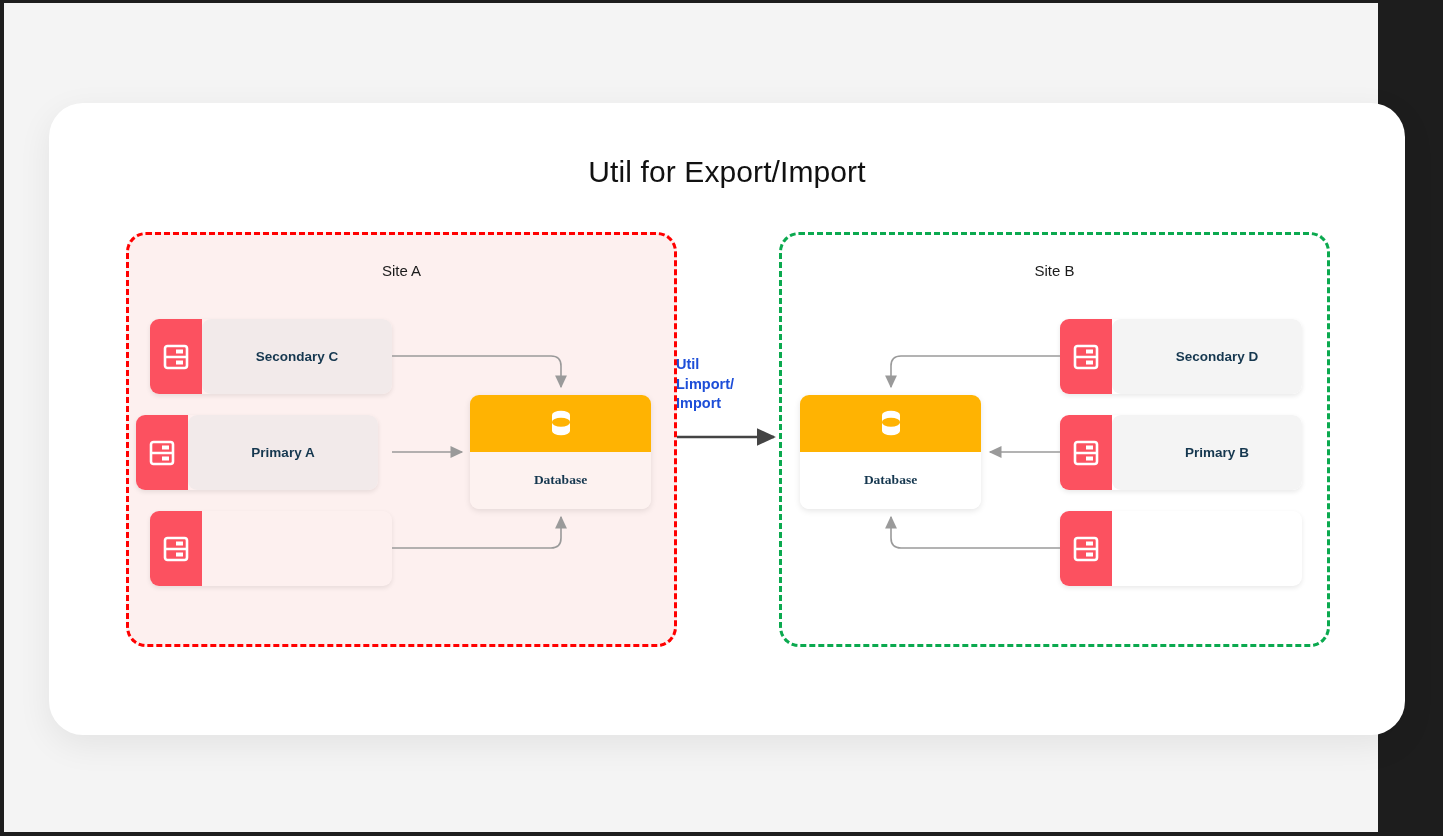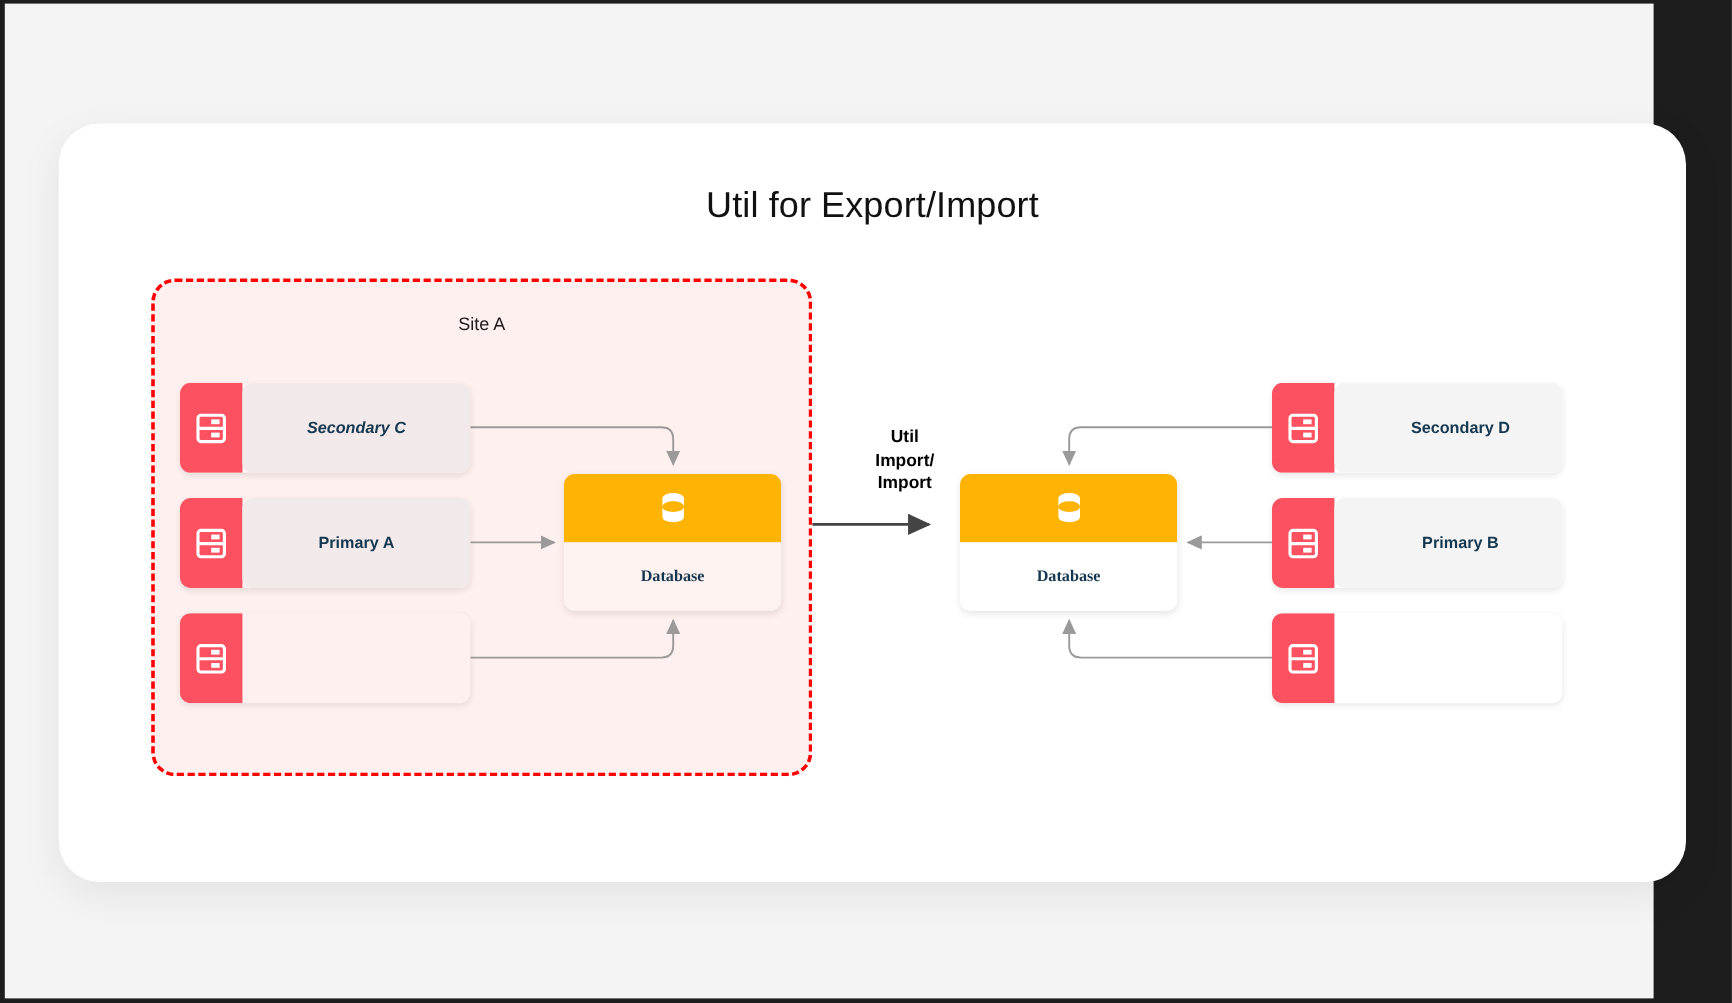--- a/index.html
+++ b/index.html
@@ -123,57 +123,56 @@
     font-weight: bold;
     color: #15374f;
   }
   .db.pinkfoot .foot { background: #fdf2f0; }
   .db.whitefoot .foot { background: #ffffff; }
   .cyl { width: 26px; height: 30px; display:block; }
 
   
   #xfer {
     position: absolute;
-    left: 700px; top: 352px;
+    left: 672px; top: 352px;
     width: 100px;
-    text-align: center;
     font-size: 14.5px;
     font-weight: bold;
-    color: #000000;
+    color: #1d4ed8;
     line-height: 19.5px;
   }
   #wires { position: absolute; left:0; top:0; width: 1443px; height: 836px; pointer-events: none; }
 </style>
 </head>
 <body>
 
 <div id="stage">
   <div id="page">
 
     <div id="card">
       <div id="title">Util for Export/Import</div>
     </div>
 
     <div class="site" id="site-a">
       <div class="site-label">Site A</div>
     </div>
 
-    <div class="node left-icon pinkbody" style="left:146px; top:316px;font-style:italic;">
+    <div class="node left-icon pinkbody" style="left:146px; top:316px;">
       <div class="icon-pane">
         <svg class="svr" viewBox="0 0 26 28">
           <rect x="2" y="3" width="22" height="22" rx="2.5" fill="none" stroke="#ffffff" stroke-width="2.6"></rect>
           <line x1="2" y1="14" x2="24" y2="14" stroke="#ffffff" stroke-width="2.6"></line>
           <rect x="13" y="6.5" width="7" height="4" fill="#ffffff"></rect>
           <rect x="13" y="17.5" width="7" height="4" fill="#ffffff"></rect>
         </svg>
       </div>
       <div class="body">Secondary C</div>
     </div>
 
-    <div class="node left-icon pinkbody" style="left:146px; top:412px;">
+    <div class="node left-icon pinkbody" style="left:132px; top:412px;">
       <div class="icon-pane">
         <svg class="svr" viewBox="0 0 26 28">
           <rect x="2" y="3" width="22" height="22" rx="2.5" fill="none" stroke="#ffffff" stroke-width="2.6"></rect>
           <line x1="2" y1="14" x2="24" y2="14" stroke="#ffffff" stroke-width="2.6"></line>
           <rect x="13" y="6.5" width="7" height="4" fill="#ffffff"></rect>
           <rect x="13" y="17.5" width="7" height="4" fill="#ffffff"></rect>
         </svg>
       </div>
       <div class="body">Primary A</div>
     </div>
@@ -194,20 +193,23 @@
         <svg class="cyl" viewBox="0 0 26 30">
           <ellipse cx="13" cy="6" rx="9" ry="4.2" fill="#ffffff"></ellipse>
           <rect x="4" y="6" width="18" height="7" fill="#ffffff"></rect>
           <ellipse cx="13" cy="13" rx="9" ry="4.2" fill="#ffb302"></ellipse>
           <path d="M4 13.5 L4 22 A9 4.2 0 0 0 22 22 L22 13.5 A9 4.2 0 0 1 4 13.5 Z" fill="#ffffff"></path>
         </svg>
       </div>
       <div class="foot">Database</div>
     </div>
 
+    <div class="site" id="site-b">
+      <div class="site-label">Site B</div>
+    </div>
 
     <div class="node left-icon graybody" style="left:1056px; top:316px;">
       <div class="icon-pane">
         <svg class="svr" viewBox="0 0 26 28">
           <rect x="2" y="3" width="22" height="22" rx="2.5" fill="none" stroke="#ffffff" stroke-width="2.6"></rect>
           <line x1="2" y1="14" x2="24" y2="14" stroke="#ffffff" stroke-width="2.6"></line>
           <rect x="13" y="6.5" width="7" height="4" fill="#ffffff"></rect>
           <rect x="13" y="17.5" width="7" height="4" fill="#ffffff"></rect>
         </svg>
       </div>
@@ -269,18 +271,18 @@
 
       <path d="M1056,449 H986" fill="none" stroke="#9a9a9a" stroke-width="1.6" marker-end="url(#ah)"></path>
 
       <path d="M1056,545 H897 Q887,545 887,535 V514" fill="none" stroke="#9a9a9a" stroke-width="1.6" marker-end="url(#ah)"></path>
 
       <path d="M673,434 H770" fill="none" stroke="#444444" stroke-width="2.4" marker-end="url(#ahdark)"></path>
     </svg>
 
     <div id="xfer">
       <div>Util</div>
-      <div>Import/</div>
+      <div>Limport/</div>
       <div>Import</div>
     </div>
 
   </div>
 </div>
 
 </body></html>

